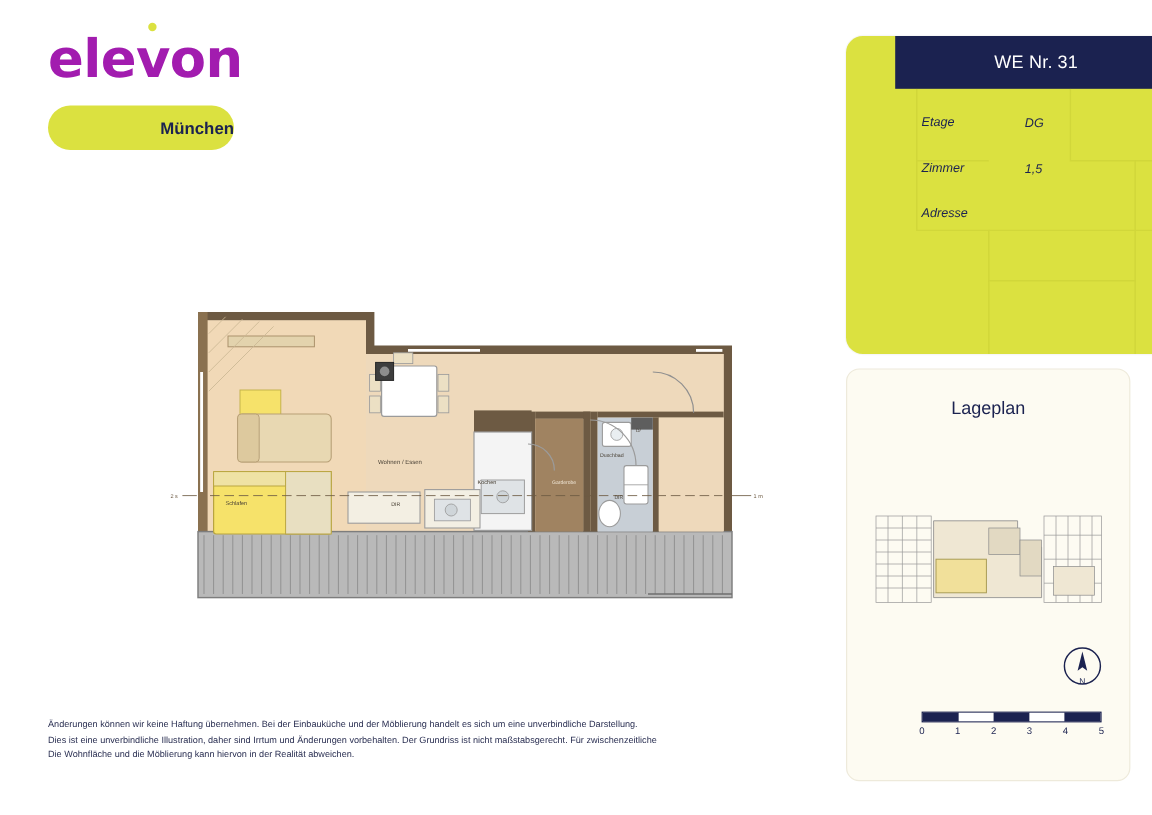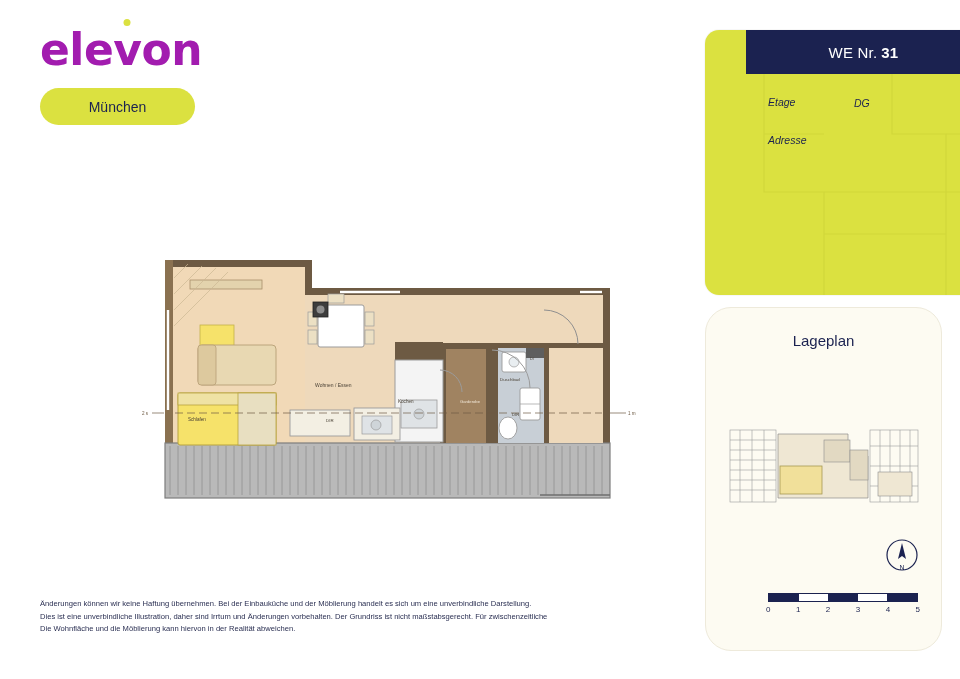--- a/index.html
+++ b/index.html
@@ -47,23 +47,23 @@
     background: #dbe140;
   }
   .city-pill {
     margin-top: 16px;
     width: 155px;
     height: 37px;
     border-radius: 19px;
     background: #dbe140;
     display: flex;
     align-items: center;
-    justify-content: center;
+    justify-content: flex-end;
     font-size: 14px;
-    font-weight: 400;
+    font-weight: 700;
     color: #1b2250;
   }
 
   
   .plan-wrap {
     position: absolute;
     left: 140px;
     top: 250px;
     width: 520px;
     height: 270px;
@@ -98,21 +98,21 @@
     height: 44px;
     background: #1b2250;
     color: #ffffff;
     display: flex;
     align-items: center;
     justify-content: center;
     font-size: 15px;
     font-weight: 400;
     letter-spacing: 0.2px;
   }
-  .info-head b { font-weight: 700; margin-left: 4px; }
+  .info-head b { font-weight: 400; margin-left: 4px; }
   .info-body {
     position: relative;
     height: 221px;
     font-style: italic;
   }
   .ghost-lines {
     position: absolute;
     inset: 0;
     opacity: 0.55;
   }
@@ -130,21 +130,21 @@
   .info-row .lbl { width: 86px; font-weight: 500; }
   .info-row .val { flex: 1; line-height: 1.45; }
 
   
   .lage-card {
     position: absolute;
     left: 705px;
     top: 307px;
     width: 235px;
     height: 342px;
-    border-radius: 26px;
+    border-radius: 11px;
     background: #fdfbf2;
     border: 1px solid #eeeadb;
   }
   .lage-title {
     text-align: center;
     font-size: 15px;
     font-weight: 500;
     color: #1b2250;
     margin-top: 24px;
   }
@@ -392,20 +392,24 @@
         <path d="M78,160 L200,160"></path>
         <path d="M18,60 L78,60"></path>
       </g>
     </svg>
     <div class="info-rows">
       <div class="info-row">
         <div class="lbl">Etage</div>
         <div class="val">DG</div>
       </div>
       <div class="info-row">
+        <div class="lbl">Zimmer</div>
+        <div class="val">1,5</div>
+      </div>
+      <div class="info-row">
         <div class="lbl">Adresse</div>
       </div>
     </div>
   </div>
 </div>
 
 <div class="lage-card">
   <div class="lage-title">Lageplan</div>
 
   <div class="lage-map">

